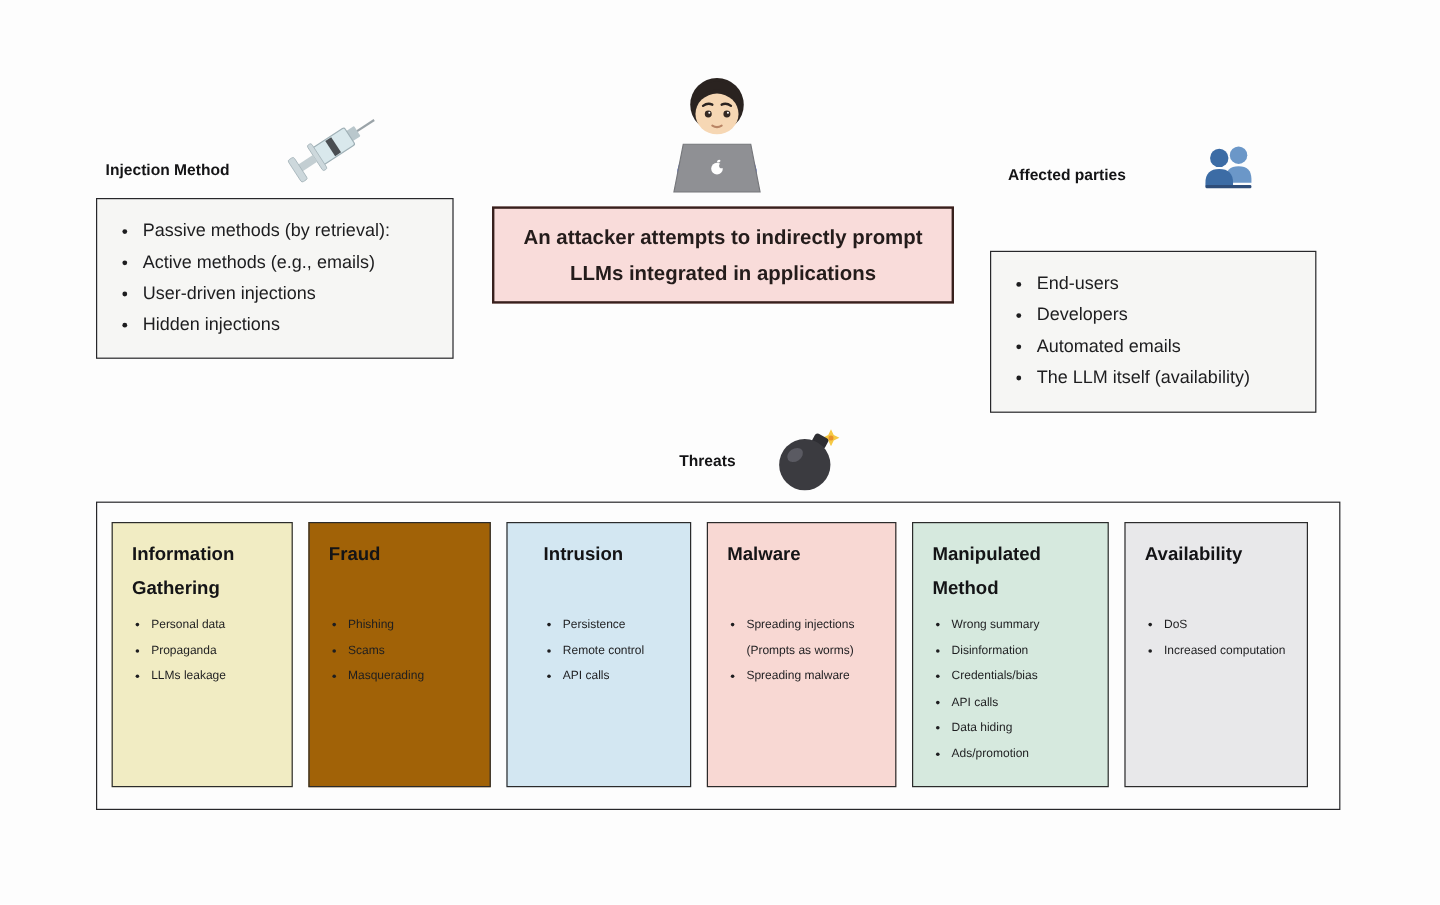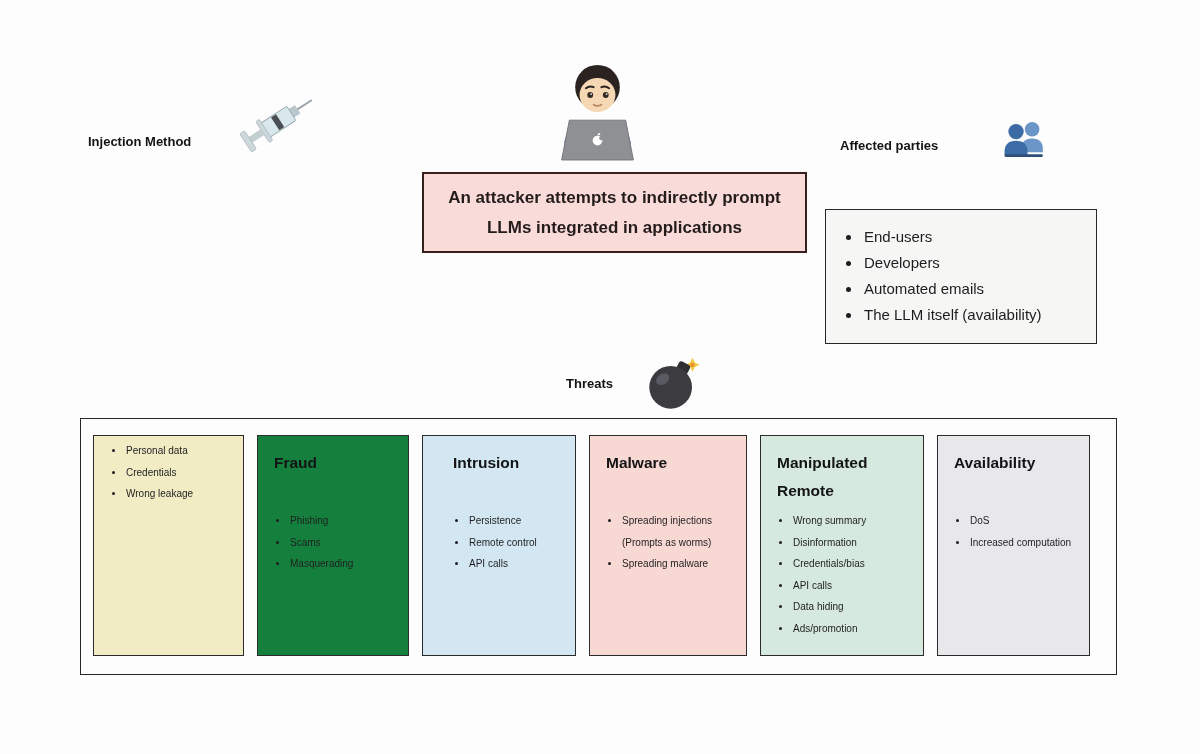--- a/index.html
+++ b/index.html
@@ -23,21 +23,21 @@
   
   .panel{position:absolute;background:var(--panel-bg);border:1.4px solid var(--panel-border);}
   #injection-panel{left:80px;top:165px;width:298px;height:134px;}
   #affected-panel{left:825px;top:167px;width:272px;height:135px;margin-top:42px;}
   .panel ul{margin:14px 6px 0 0;padding-left:36px;font-size:15px;line-height:26px;color:#1d1d1f;}
   .panel li{padding-left:2px;}
 
   
   #attacker-box{position:absolute;left:410px;top:172px;width:385px;height:81px;
     background:var(--attacker-bg);border:2px solid var(--attacker-border);
-    display:flex;align-items:center;justify-content:center;padding:8px 16px;margin-left:12px;}
+    display:flex;align-items:center;justify-content:center;padding:8px 16px;}
   #attacker-text{font-size:17px;font-weight:700;line-height:30px;text-align:center;color:#241c1b;}
 
   
   .icon{position:absolute;}
   #syringe{left:236px;top:92px;width:84px;height:60px;transform:rotate(-33deg);}
   #technologist{left:549px;top:60px;width:97px;height:101px;}
   #users{left:1003px;top:117px;width:46px;height:43px;}
   #bomb{left:645px;top:354px;width:57px;height:57px;}
 
   
@@ -64,20 +64,28 @@
   <div class="sec-title" id="injection-title">Injection Method</div>
   <svg class="icon" id="syringe" viewBox="0 0 100 40">
     <line x1="76" y1="20" x2="98" y2="20" stroke="#9aa3a8" stroke-width="2.2"></line>
     <rect x="68" y="14" width="10" height="12" rx="1" fill="#b9c7cc"></rect>
     <rect x="31" y="10" width="38" height="20" rx="2" fill="#d9e8ec" stroke="#9fb0b6" stroke-width="1.2"></rect>
     <rect x="46" y="11" width="7" height="18" fill="#4a4e52"></rect>
     <rect x="28" y="5" width="5" height="30" rx="2" fill="#cdd8dc" stroke="#a5b4ba" stroke-width="0.8"></rect>
     <rect x="10" y="16" width="18" height="8" fill="#c3ced2"></rect>
     <rect x="4" y="7" width="7" height="26" rx="2" fill="#cdd8dc" stroke="#a5b4ba" stroke-width="0.8"></rect>
   </svg>
+  <div class="panel" id="injection-panel">
+    <ul>
+        <li>Passive methods (by retrieval):</li>
+        <li>Active methods (e.g., emails)</li>
+        <li>User-driven injections</li>
+        <li>Hidden injections</li>
+      </ul>
+  </div>
 
   <svg class="icon" id="technologist" viewBox="0 0 100 104">
     <circle cx="50" cy="28" r="23" fill="#2a2320"></circle>
     <ellipse cx="50" cy="36" rx="18.5" ry="17.5" fill="#f6d7b4"></ellipse>
     <path d="M30,30 Q36,16 50,15 Q64,16 70,30 L70,22 Q62,8 50,8 Q38,8 30,22 Z" fill="#2a2320"></path>
     <path d="M38,29 q4,-3 8,-1" stroke="#2a2320" stroke-width="2" fill="none" stroke-linecap="round"></path>
     <path d="M54,28 q4,-2 8,1" stroke="#2a2320" stroke-width="2" fill="none" stroke-linecap="round"></path>
     <circle cx="42.5" cy="36" r="3" fill="#332822"></circle>
     <circle cx="58.5" cy="36" r="3" fill="#332822"></circle>
     <circle cx="43.4" cy="35" r="0.9" fill="#fff"></circle>
@@ -115,28 +123,29 @@
     <path d="M50,4 l2.4,5 l5,2.4 l-5,2.4 l-2.4,5 l-2.4,-5 l-5,-2.4 l5,-2.4 Z" fill="#f6c944"></path>
     <circle cx="50" cy="11.5" r="2.2" fill="#e8912b"></circle>
     <rect x="34" y="9" width="13" height="10" rx="2.5" fill="#2e2e33" transform="rotate(28 40 14)"></rect>
     <circle cx="27" cy="35" r="22.5" fill="#3b3b40"></circle>
     <ellipse cx="18.5" cy="26.5" rx="7.5" ry="5.5" fill="#5a5a62" transform="rotate(-35 18.5 26.5)"></ellipse>
   </svg>
 
   <div id="threats-container">
     <div id="threat-cards">
   <div class="card" style="background: rgb(241, 236, 195);">
+    <div class="card-title">Information Gathering</div>
     <ul>
             <li>Personal data</li>
-            <li>Credentials</li>
-            <li>Wrong leakage</li>
+            <li>Propaganda</li>
+            <li>LLMs leakage</li>
           </ul>
   </div>
 
-  <div class="card" style="background: #15803d;">
+  <div class="card" style="background: #a16207;">
     <div class="card-title">Fraud</div>
     <ul>
             <li>Phishing</li>
             <li>Scams</li>
             <li>Masquerading</li>
           </ul>
   </div>
 
   <div class="card" style="background: rgb(211, 231, 242); padding-left: 14px;">
     <div class="card-title">Intrusion</div>
@@ -149,21 +158,21 @@
 
   <div class="card" style="background: rgb(248, 216, 211);">
     <div class="card-title">Malware</div>
     <ul>
             <li>Spreading injections (Prompts as worms)</li>
             <li>Spreading malware</li>
           </ul>
   </div>
 
   <div class="card" style="background: rgb(214, 233, 222);">
-    <div class="card-title">Manipulated Remote</div>
+    <div class="card-title">Manipulated Method</div>
     <ul>
             <li>Wrong summary</li>
             <li>Disinformation</li>
             <li>Credentials/bias</li>
             <li>API calls</li>
             <li>Data hiding</li>
             <li>Ads/promotion</li>
           </ul>
   </div>
 

